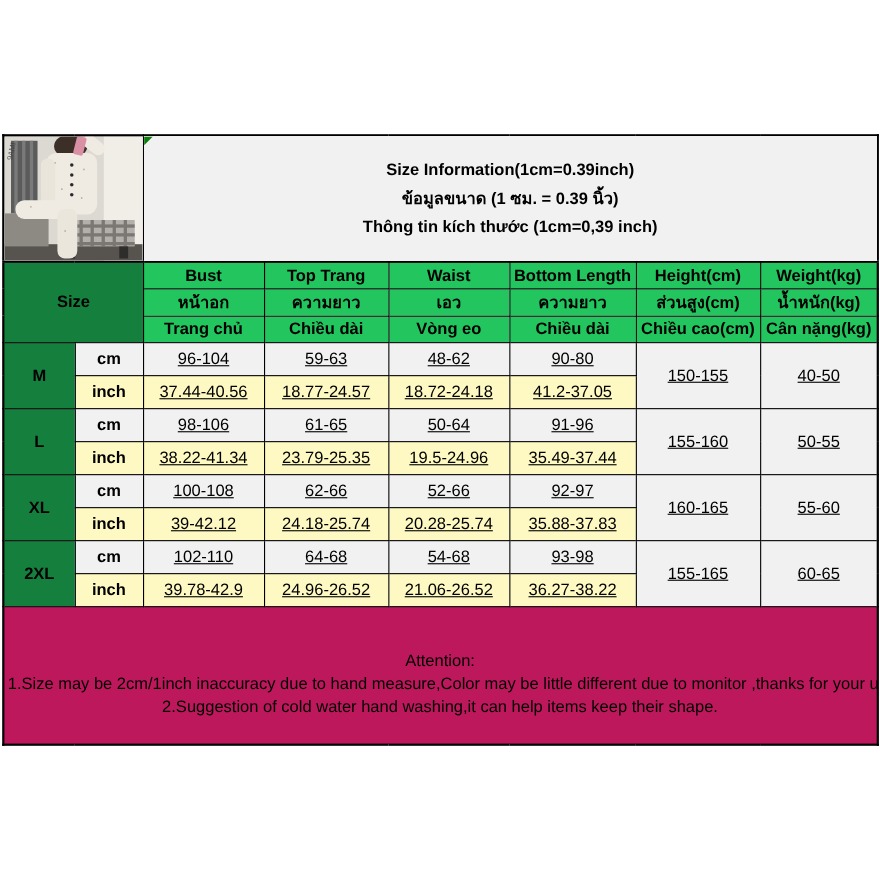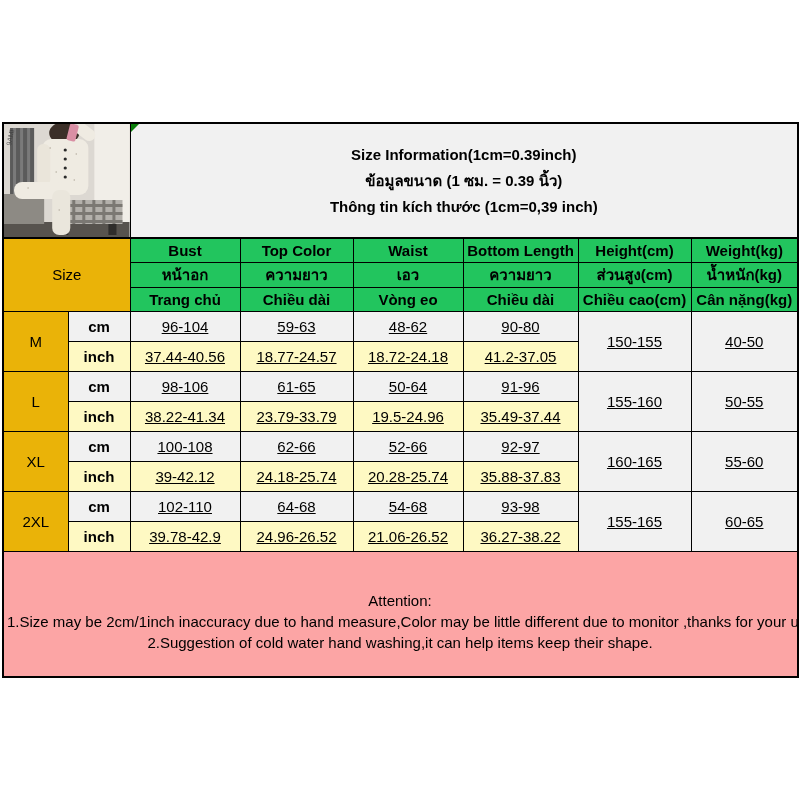--- a/index.html
+++ b/index.html
@@ -44,28 +44,28 @@
     line-height:26px;
   }
   .err-marker {
     position:absolute; top:0; left:0;
     width:0; height:0;
     border-top:8px solid #0a7d0a;
     border-right:8px solid transparent;
   }
   .lite  { background:#f1f1f1;margin-top:48px; }
   .white { background:#fef9c3; }
-  .size-col { font-weight:normal; font-size:16px; background:#eab308; }
+  .size-col { font-weight:bold; font-size:16px; background:#15803d; }
   .unit { font-weight:bold; font-size:14px; }
   .val  { font-weight:normal;text-decoration:underline; }
   .hdr-th { font-weight:bold; font-size:15px; background:#22c55e; }
   .attn-cell {
     text-align:left;
     vertical-align:top;
-    background:#fca5a5;
+    background:#be185d;
     font-size:14.5px;
     line-height:21px;
     padding:15px 4px 0 3px;
     white-space:normal;
     font-weight:normal;
   }
   .photo-svg { display:block; width:100%; height:113px; }
 </style>
 </head>
 <body>
@@ -141,21 +141,21 @@
       <span class="err-marker"></span>
       <div>Size Information(1cm=0.39inch)</div>
       <div>ข้อมูลขนาด (1 ซม. = 0.39 นิ้ว)</div>
       <div>Thông tin kích thước (1cm=0,39 inch)</div>
     </td>
   </tr>
 
   <tr class="hdr-row">
     <td colspan="2" rowspan="3" class="size-col">Size</td>
     <th class="hdr-th">Bust</th>
-    <th class="hdr-th">Top Color</th>
+    <th class="hdr-th">Top Trang</th>
     <th class="hdr-th">Waist</th>
     <th class="hdr-th">Bottom Length</th>
     <th class="hdr-th">Height(cm)</th>
     <th class="hdr-th">Weight(kg)</th>
   </tr>
   <tr class="hdr-row">
     <th class="hdr-th">หน้าอก</th>
     <th class="hdr-th">ความยาว</th>
     <th class="hdr-th">เอว</th>
     <th class="hdr-th">ความยาว</th>
@@ -195,21 +195,21 @@
     <td class="val lite">98-106</td>
     <td class="val lite">61-65</td>
     <td class="val lite">50-64</td>
     <td class="val lite">91-96</td>
     <td rowspan="2" class="val lite">155-160</td>
     <td rowspan="2" class="val lite">50-55</td>
   </tr>
   <tr class="data-row">
     <td class="unit white">inch</td>
     <td class="val white">38.22-41.34</td>
-    <td class="val white">23.79-33.79</td>
+    <td class="val white">23.79-25.35</td>
     <td class="val white">19.5-24.96</td>
     <td class="val white">35.49-37.44</td>
   </tr>
 
   <tr class="data-row">
     <td rowspan="2" class="size-col">XL</td>
     <td class="unit lite">cm</td>
     <td class="val lite">100-108</td>
     <td class="val lite">62-66</td>
     <td class="val lite">52-66</td>

